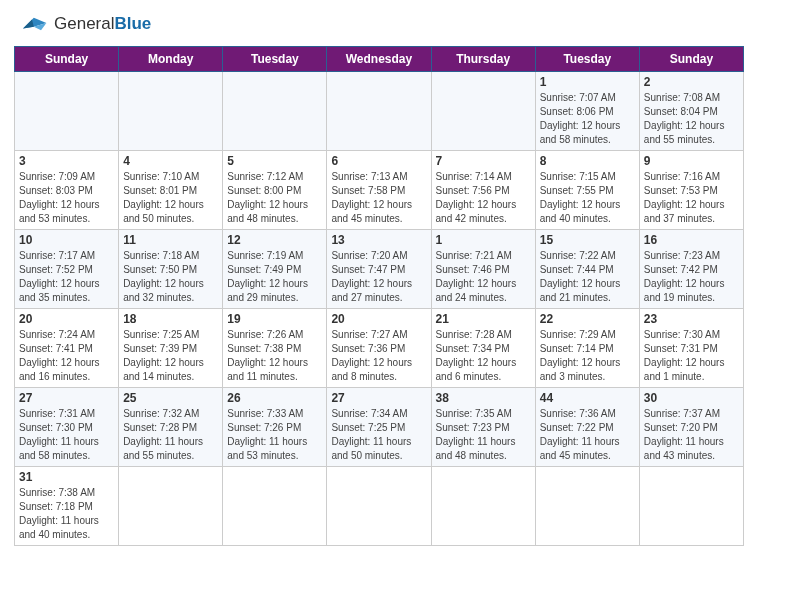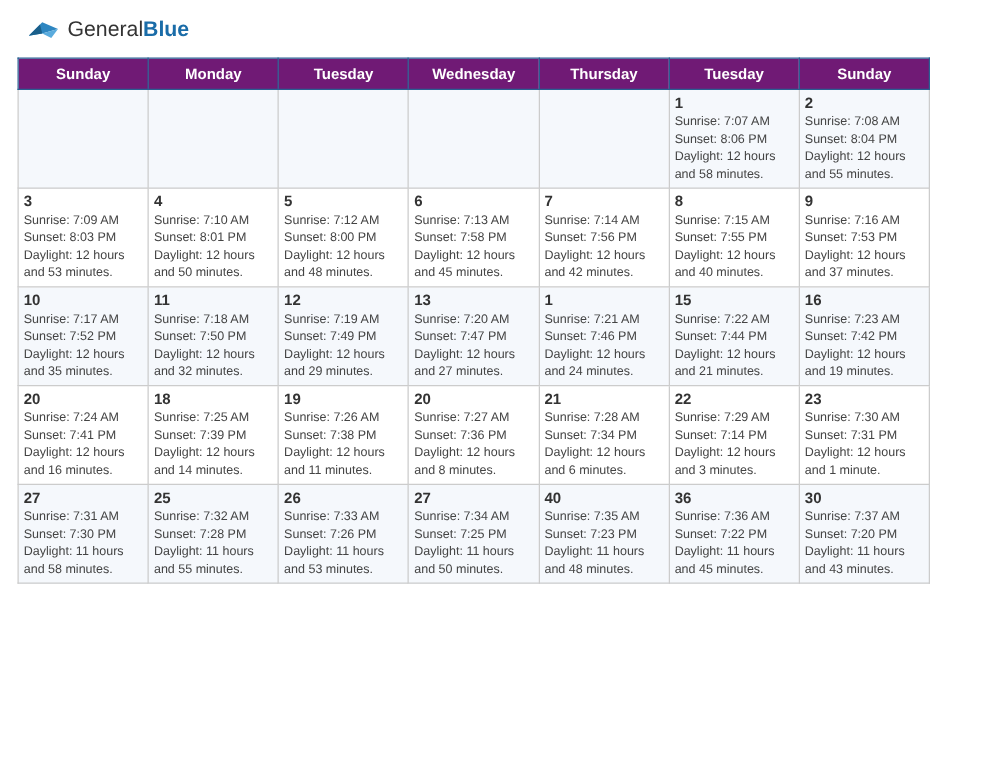--- a/index.html
+++ b/index.html
@@ -321,36 +321,51 @@
 and 53 minutes.</div>
           </td>
           <td>
             <span class="day-num">27</span>
             <div class="day-info">Sunrise: 7:34 AM
 Sunset: 7:25 PM
 Daylight: 11 hours
 and 50 minutes.</div>
           </td>
           <td>
-            <span class="day-num">40</span>
+            <span class="day-num">38</span>
             <div class="day-info">Sunrise: 7:35 AM
 Sunset: 7:23 PM
 Daylight: 11 hours
 and 48 minutes.</div>
           </td>
           <td>
-            <span class="day-num">36</span>
+            <span class="day-num">44</span>
             <div class="day-info">Sunrise: 7:36 AM
 Sunset: 7:22 PM
 Daylight: 11 hours
 and 45 minutes.</div>
           </td>
           <td>
             <span class="day-num">30</span>
             <div class="day-info">Sunrise: 7:37 AM
 Sunset: 7:20 PM
 Daylight: 11 hours
 and 43 minutes.</div>
           </td>
+        </tr>
+        <tr>
+          <td>
+            <span class="day-num">31</span>
+            <div class="day-info">Sunrise: 7:38 AM
+Sunset: 7:18 PM
+Daylight: 11 hours
+and 40 minutes.</div>
+          </td>
+          <td class="empty"></td>
+          <td class="empty"></td>
+          <td class="empty"></td>
+          <td class="empty"></td>
+          <td class="empty"></td>
+          <td class="empty"></td>
         </tr>
       </tbody>
   </table>
 </div>
 
 </body></html>

